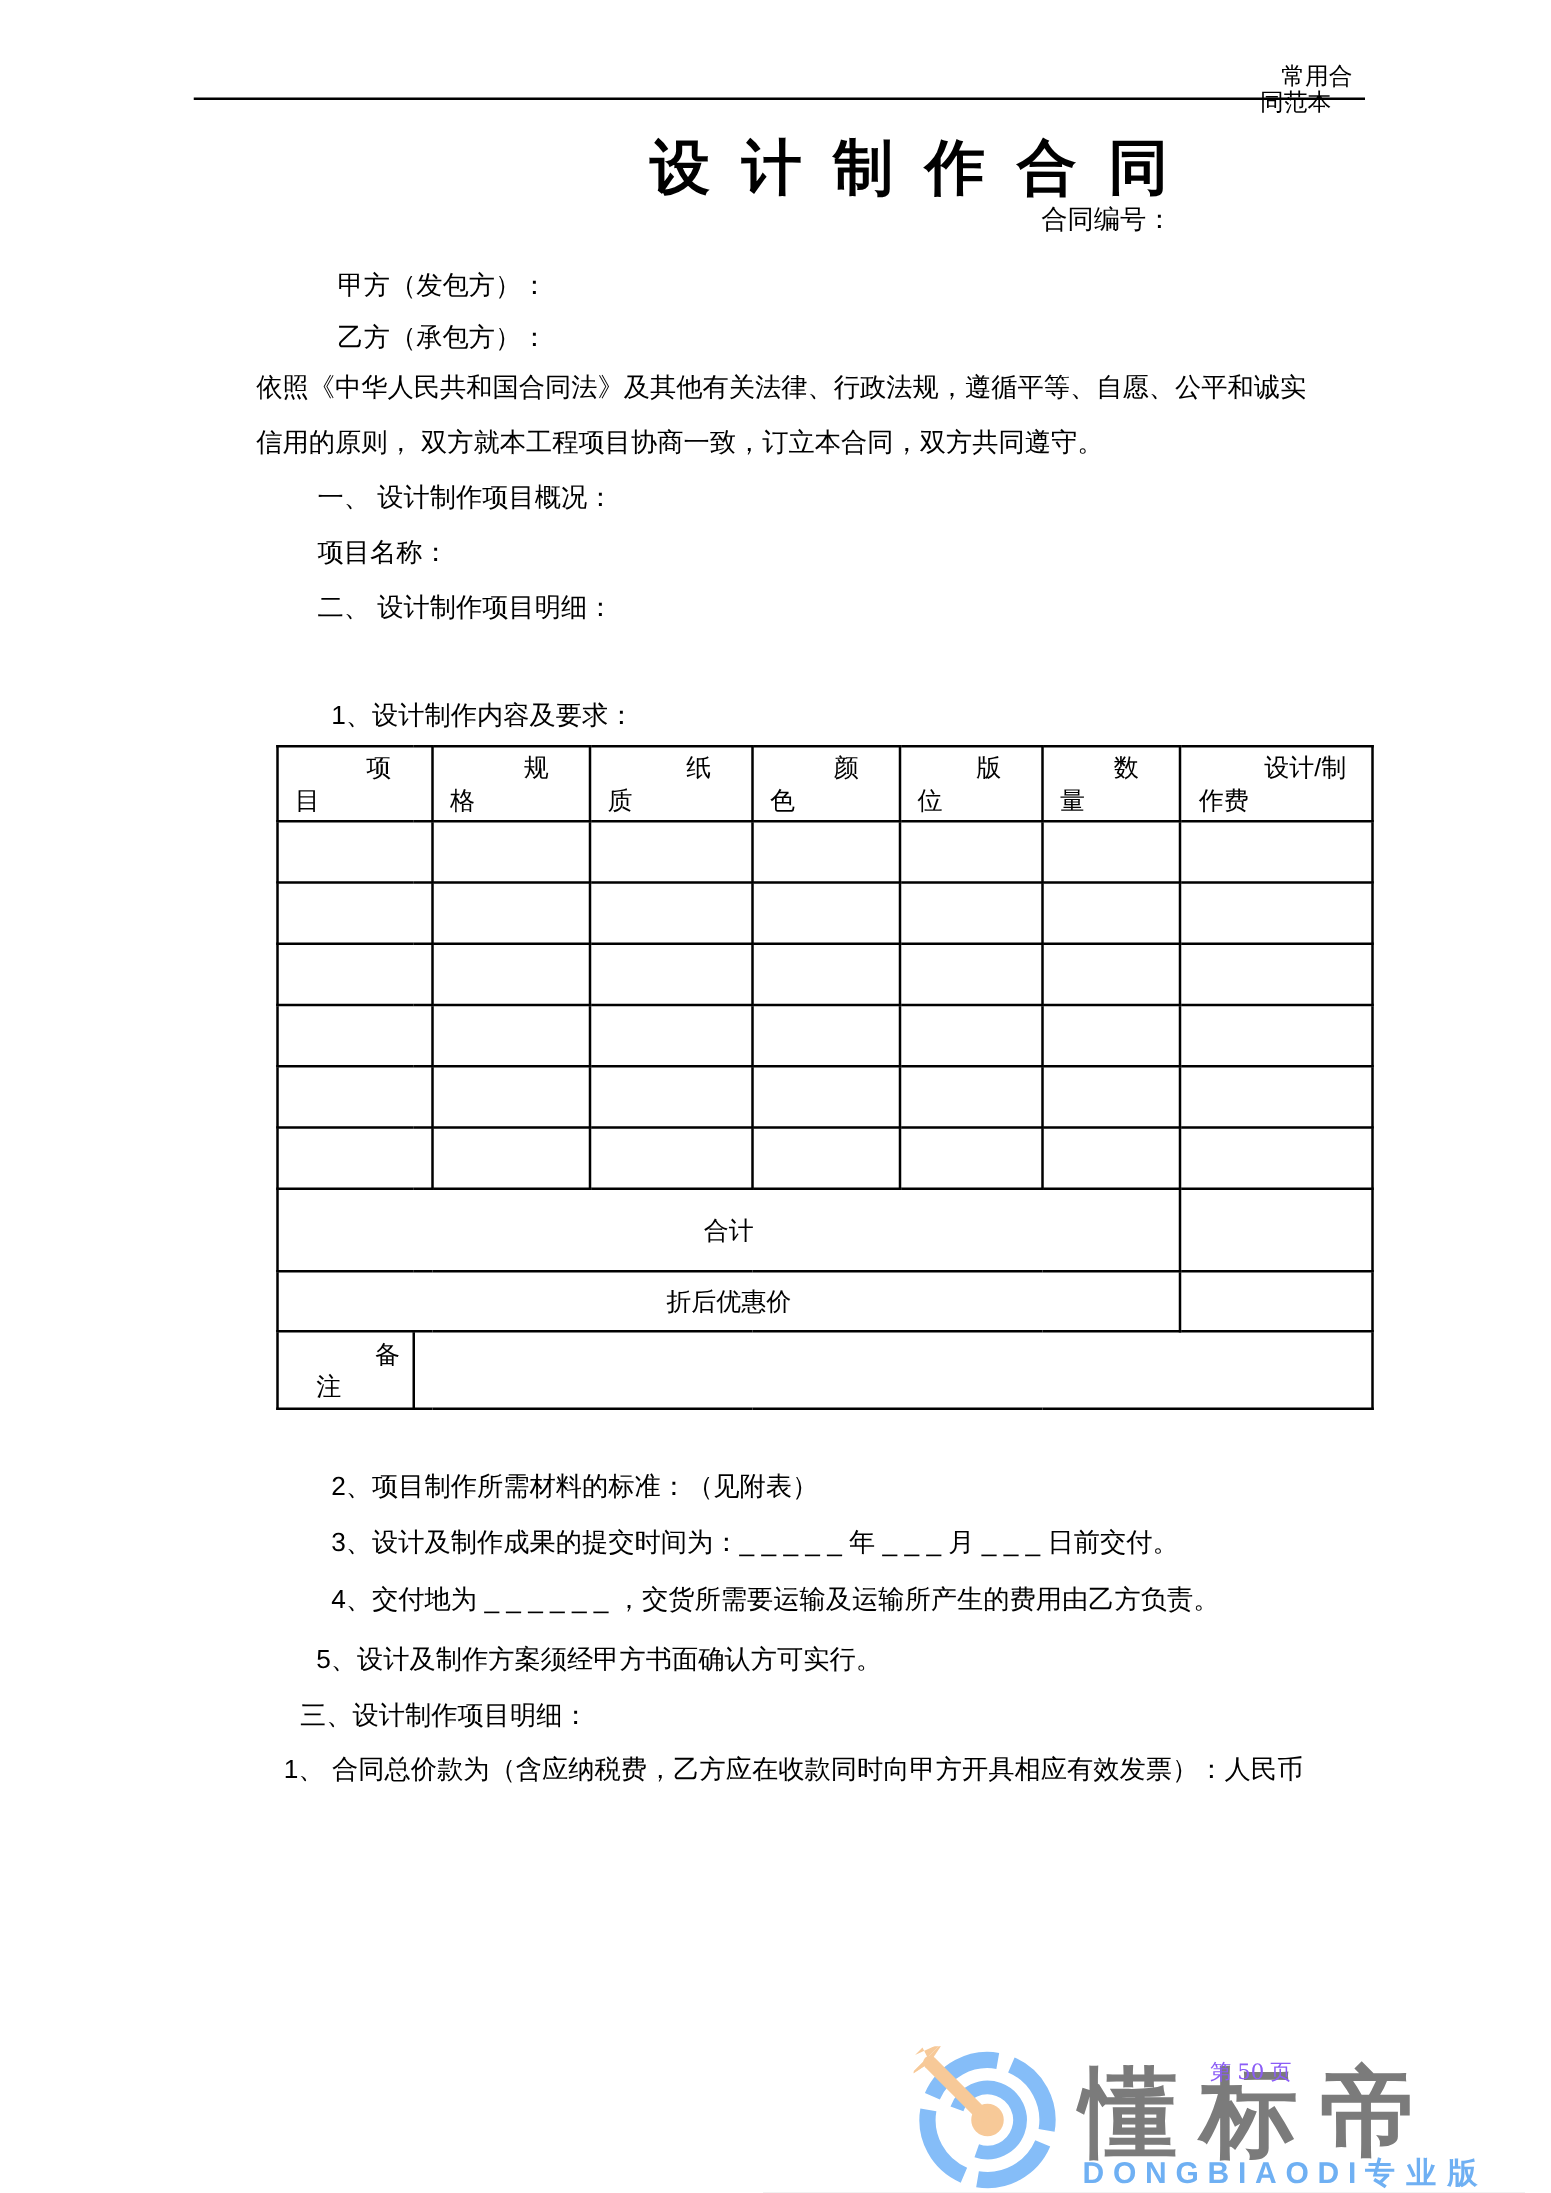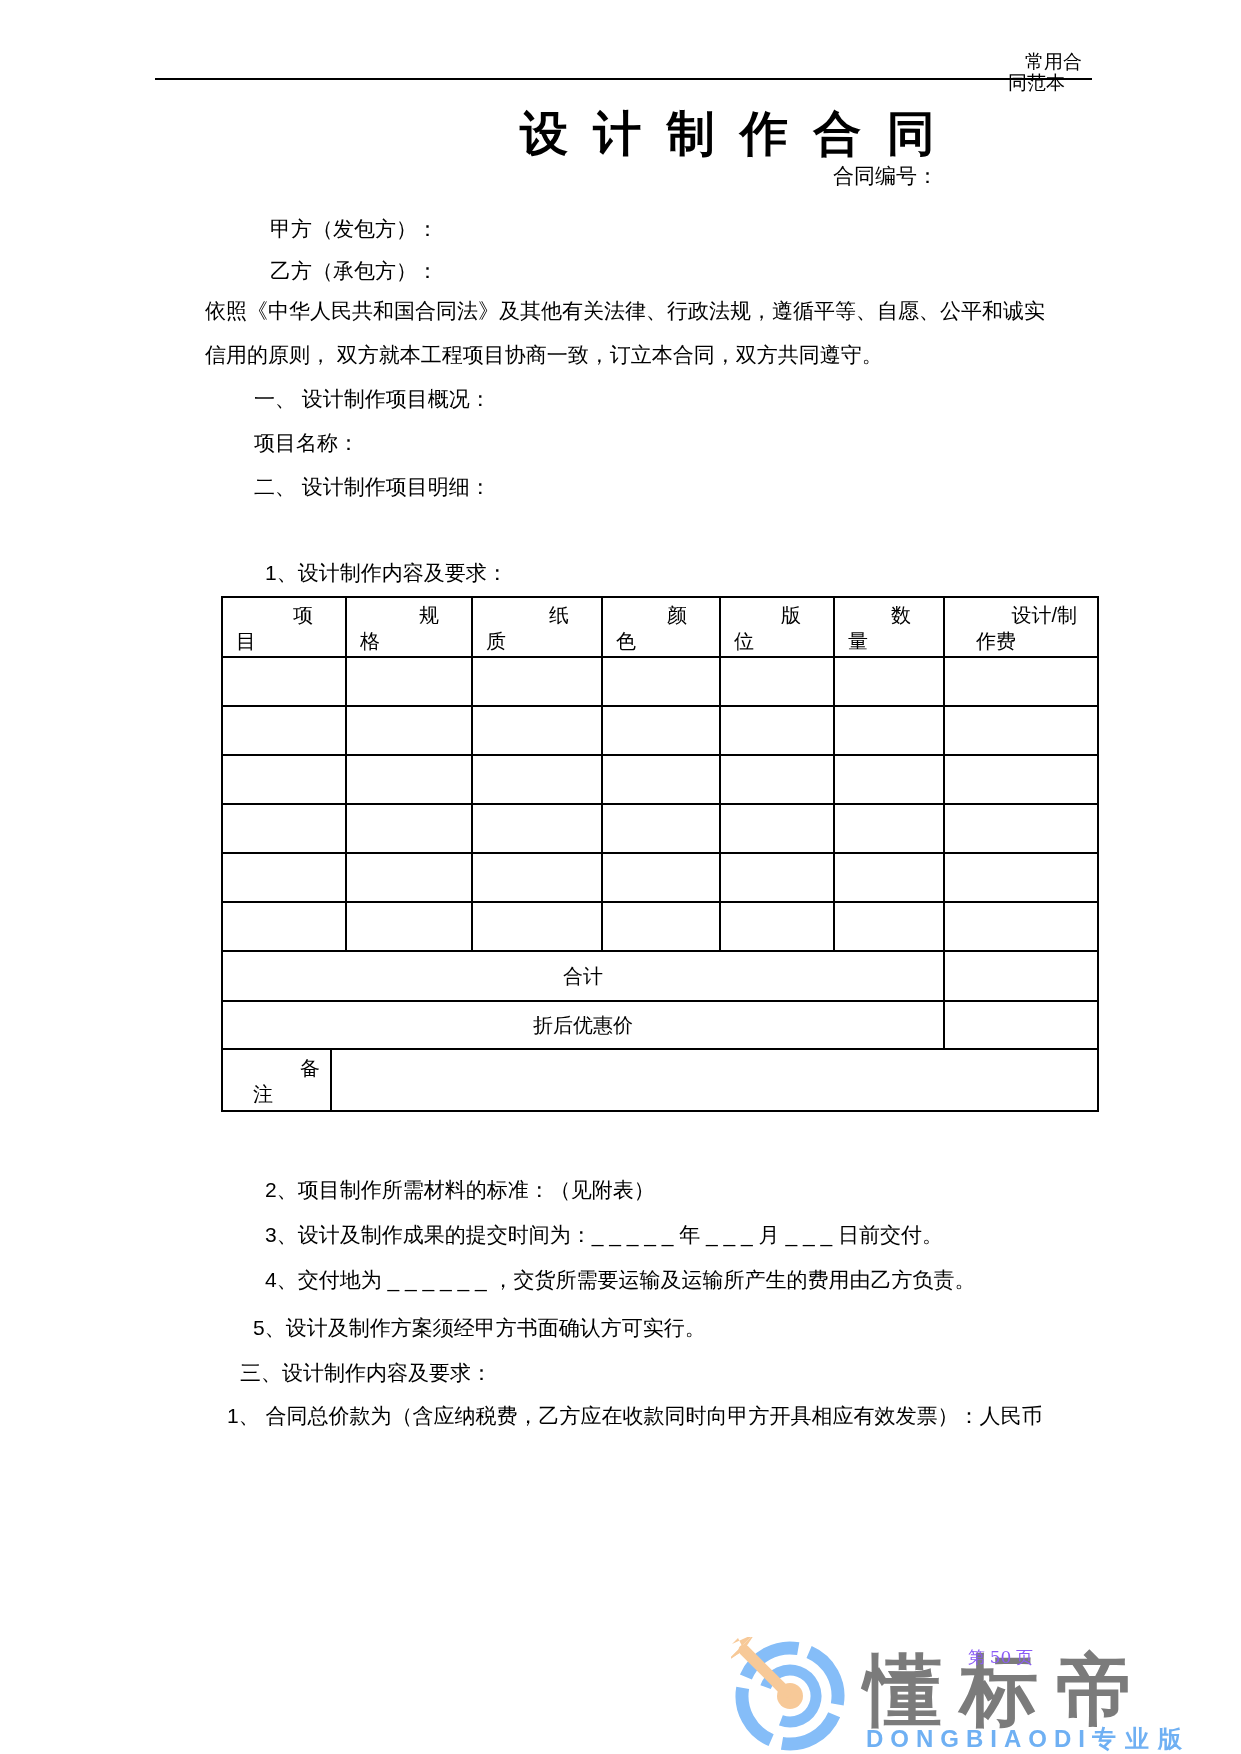--- a/index.html
+++ b/index.html
@@ -15,21 +15,21 @@
   .body-txt{font-size:21px;line-height:25px;}
   
   table.ct{
     position:absolute;left:221px;top:596px;width:876px;
     border-collapse:collapse;table-layout:fixed;
   }
   table.ct td{border:2px solid #000;padding:0;font-size:20px;overflow:hidden;}
   .hd-top{display:block;text-align:right;padding:3px 32px 0 0;line-height:26px;}
   .hd-bot{display:block;text-align:left;padding:0 0 2px 13px;line-height:26px;}
   .hd-top.fee{padding-right:20px;}
-  .hd-bot.fee{padding-left:31px;}
+  .hd-bot.fee{padding-left:14px;}
   td.merge-lbl{text-align:center;font-size:21px;}
   .rk-top{display:block;text-align:right;padding:4px 10px 0 0;line-height:26px;}
   .rk-bot{display:block;text-align:left;padding:0 0 2px 30px;line-height:26px;}
   
   .wm-name{font-size:78px;font-weight:bold;color:#7b7b7b;letter-spacing:18px;line-height:78px;}
   .wm-sub{font-size:24px;font-weight:bold;color:#6fb0f3;letter-spacing:7px;line-height:26px;}
   .wm-edition{letter-spacing:9px;}
   .page-num{font-size:17px;color:#8b5cf6;}
   .page-num .num{font-family:"DejaVu Serif",serif;}
 </style>
@@ -145,21 +145,21 @@
         </tr>
     <tr style="height:49px">
           <td colspan="2"></td>
           <td></td>
           <td></td>
           <td></td>
           <td></td>
           <td></td>
           <td></td>
         </tr>
-    <tr style="height:50px">
+    <tr style="height:66px">
       <td colspan="7" class="merge-lbl">合计</td>
       <td></td>
     </tr>
     <tr style="height:48px">
       <td colspan="7" class="merge-lbl">折后优惠价</td>
       <td></td>
     </tr>
     <tr style="height:62px">
       <td>
             <span class="rk-top">备</span>
@@ -167,21 +167,21 @@
           </td>
       <td colspan="7"></td>
     </tr>
   </tbody>
     </table>
 
   <div class="abs body-txt" style="left:265px;top:1177px;">2、项目制作所需材料的标准：（见附表）</div>
   <div class="abs body-txt" style="left:265px;top:1222px;">3、设计及制作成果的提交时间为：_ _ _ _ _ 年 _ _ _ 月 _ _ _ 日前交付。</div>
   <div class="abs body-txt" style="left:265px;top:1267px;">4、交付地为 _ _ _ _ _ _ ，交货所需要运输及运输所产生的费用由乙方负责。</div>
   <div class="abs body-txt" style="left:253px;top:1315px;">5、设计及制作方案须经甲方书面确认方可实行。</div>
-  <div class="abs body-txt" style="left:240px;top:1360px;">三、设计制作内容及要求：</div>
+  <div class="abs body-txt" style="left:240px;top:1360px;">三、设计制作项目明细：</div>
   <div class="abs body-txt" style="left:227px;top:1403px;">1、 合同总价款为（含应纳税费，乙方应在收款同时向甲方开具相应有效发票）：人民币</div>
 
   <div class="abs" style="left:731px;top:1637px;width:118px;height:118px;">
     <svg width="118" height="118" viewBox="-59 -59 118 118" xmlns="http://www.w3.org/2000/svg">
       <g transform="rotate(23)">
         <circle cx="0" cy="0" r="48" fill="none" stroke="#85bdf8" stroke-width="13" stroke-dasharray="64 11.4"></circle>
       </g>
       <circle cx="0" cy="0" r="26" fill="none" stroke="#85bdf8" stroke-width="11" stroke-dasharray="122 42" transform="rotate(200)"></circle>
       <circle cx="0" cy="0" r="13" fill="#f7c998"></circle>
       <line x1="-46" y1="-46" x2="-4" y2="-4" stroke="#f7c998" stroke-width="11" stroke-linecap="round"></line>

